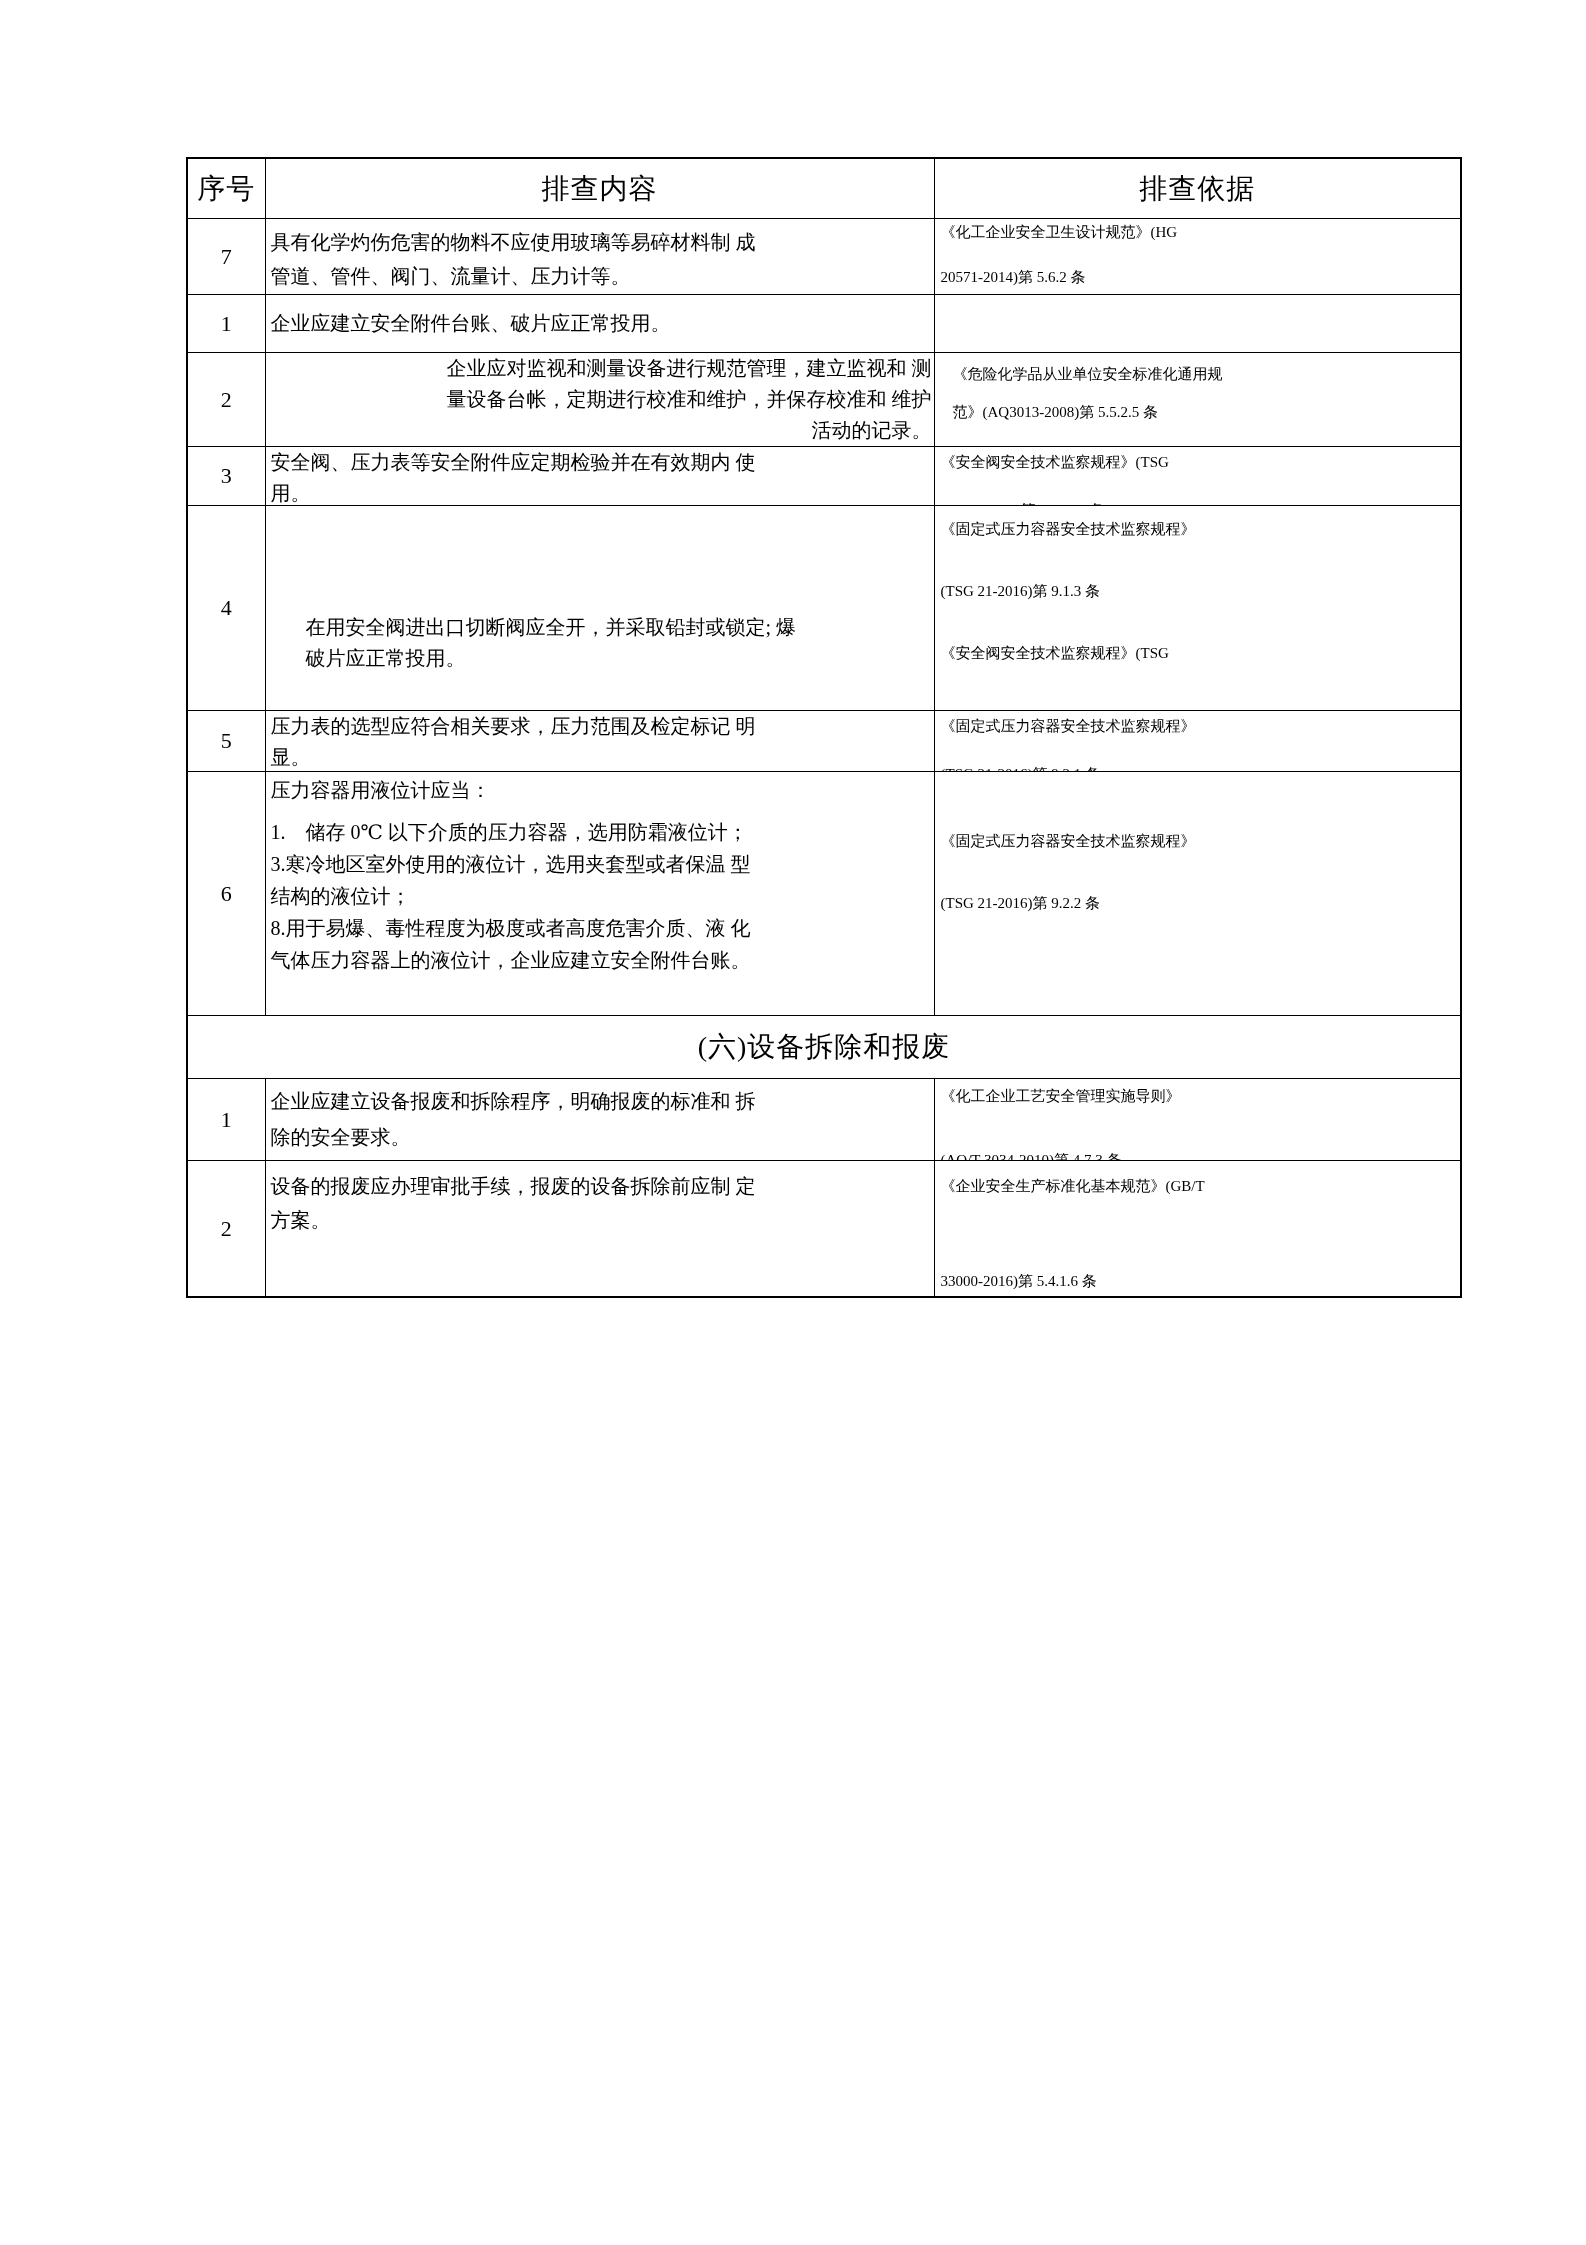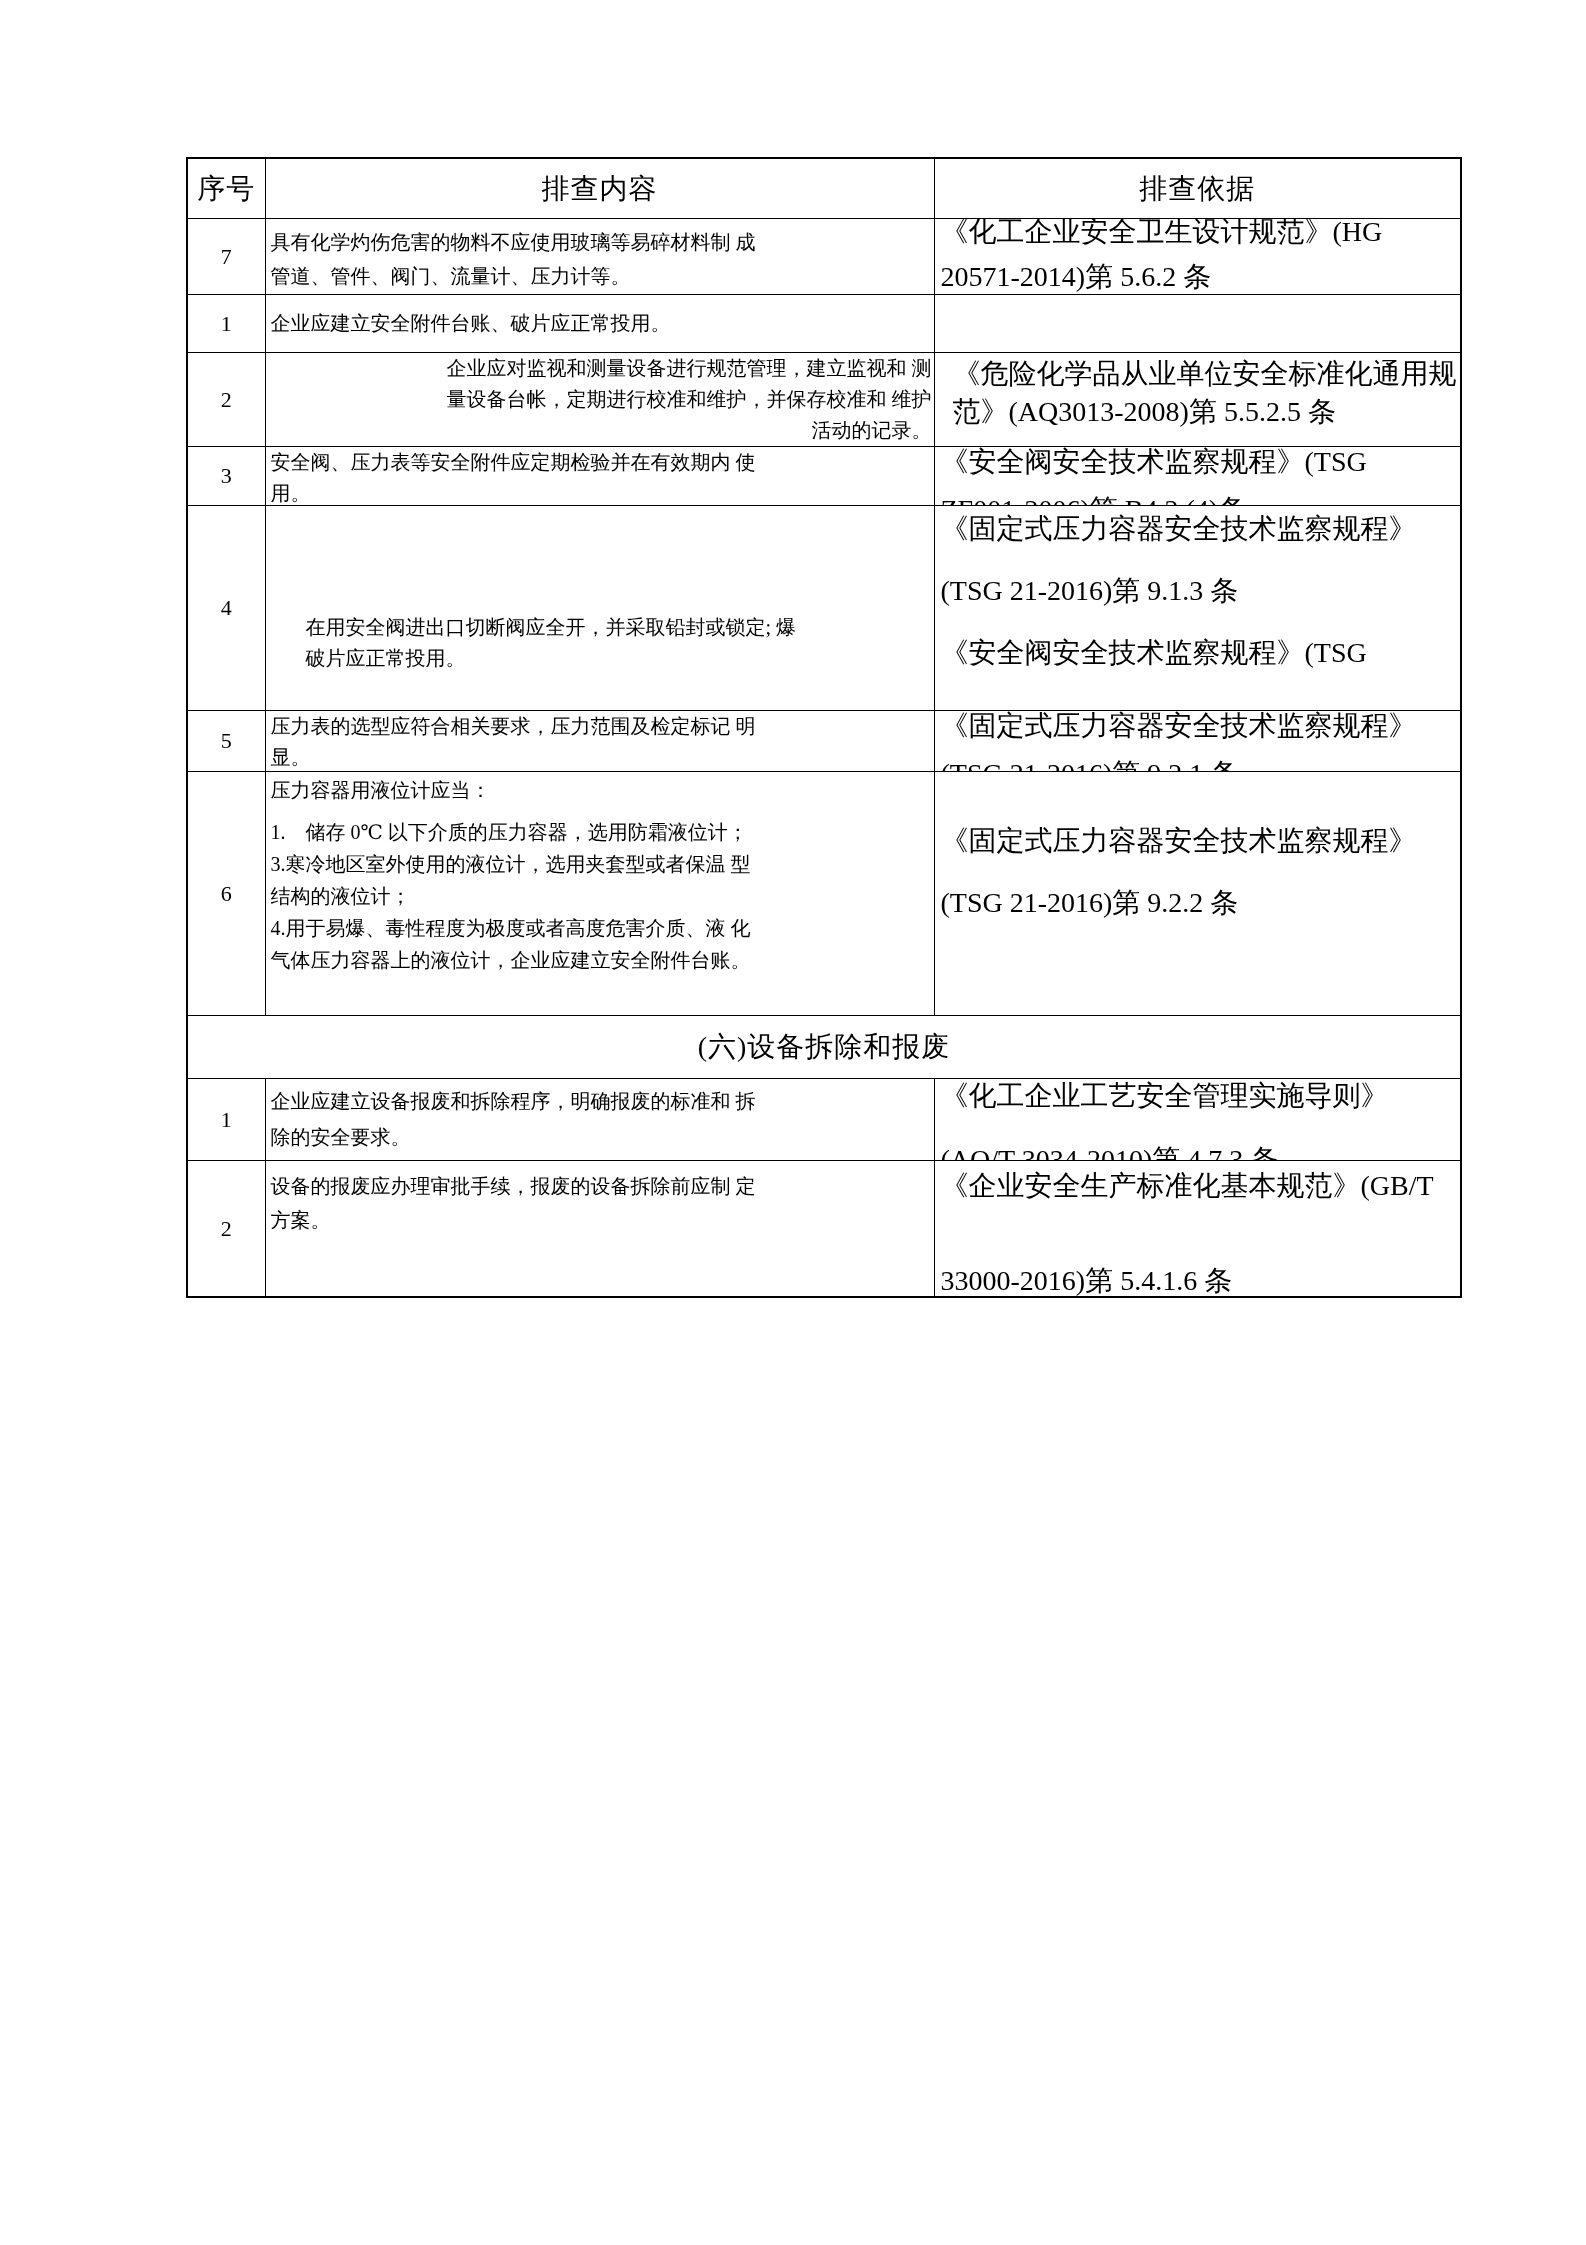--- a/index.html
+++ b/index.html
@@ -18,21 +18,21 @@
   .cellwrap{height:100%;overflow:hidden;box-sizing:border-box;}
   
   .center-cell{display:flex;align-items:center;justify-content:center;
     font-size:28px;letter-spacing:1px;}
   
   .num-cell{display:flex;align-items:center;justify-content:center;font-size:22px;}
   
   .c2{padding-left:5px;padding-right:2px;font-size:20px;}
   .c2 .ln{white-space:nowrap;}
   
-  .c3{padding-left:6px;padding-right:2px;font-size:28px;}
+  .c3{padding-left:6px;padding-right:2px;font-size:15px;}
   .c3 .ln{white-space:nowrap;line-height:26px;}
   .title-gap{margin-bottom:10px;}
 </style>
 </head>
 <body>
 
 <table class="doc-table">
   <colgroup>
     <col style="width:78px">
       <col style="width:669px">
@@ -153,21 +153,21 @@
       <tr>
         <td style="height: 243px;">
           <div class="cellwrap num-cell" style="height: 243px;">6</div>
         </td>
         <td>
           <div class="cellwrap c2" style="height: 243px; padding-top: 2px; line-height: 32px;">
             <div class="ln title-gap">压力容器用液位计应当：</div>
             <div class="ln">1. 储存 0℃ 以下介质的压力容器，选用防霜液位计；</div>
             <div class="ln">3.寒冷地区室外使用的液位计，选用夹套型或者保温 型</div>
             <div class="ln">结构的液位计；</div>
-            <div class="ln">4.用于易爆、毒性程度为极度或者高度危害介质、液 化</div>
+            <div class="ln">8.用于易爆、毒性程度为极度或者高度危害介质、液 化</div>
             <div class="ln">气体压力容器上的液位计，企业应建立安全附件台账。</div>
           </div>
         </td>
         <td>
           <div class="cellwrap c3" style="height: 243px; padding-top: 56px;">
             <div class="ln" style="height: 62px;">《固定式压力容器安全技术监察规程》</div>
             <div class="ln" style="height: 62px;">(TSG 21-2016)第 9.2.2 条</div>
           </div>
         </td>
       </tr>

